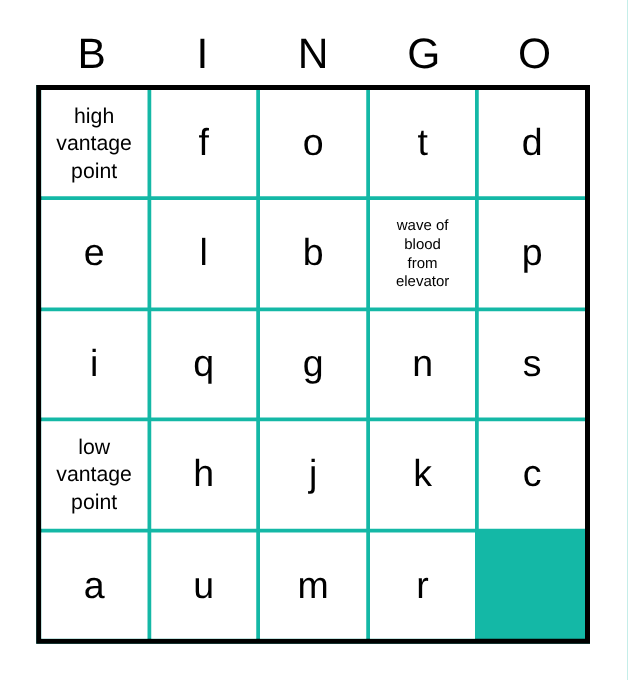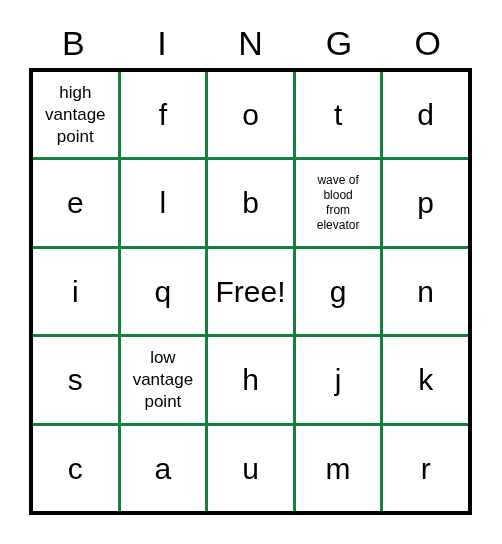--- a/index.html
+++ b/index.html
@@ -46,21 +46,21 @@
 
   
   #grid {
     position: absolute;
     left: 29px;
     top: 68px;
     width: 443px;
     height: 447px;
     box-sizing: border-box;
     border: 4px solid #000000;
-    background: #15803d;
+    background: #14b8a6;
     display: grid;
     grid-template-columns: repeat(5, 1fr);
     grid-template-rows: repeat(5, 1fr);
     gap: 3px;
   }
 
   .cell {
     background: #ffffff;
     display: flex;
     align-items: center;
@@ -154,23 +154,20 @@
       <div class="cell size-lg">
         <span class="cell-text">p</span>
       </div>
       <div class="cell size-lg">
         <span class="cell-text">i</span>
       </div>
       <div class="cell size-lg">
         <span class="cell-text">q</span>
       </div>
       <div class="cell size-lg">
-        <span class="cell-text">Free!</span>
-      </div>
-      <div class="cell size-lg">
         <span class="cell-text">g</span>
       </div>
       <div class="cell size-lg">
         <span class="cell-text">n</span>
       </div>
       <div class="cell size-lg">
         <span class="cell-text">s</span>
       </div>
       <div class="cell size-md">
         <span class="cell-text">low

